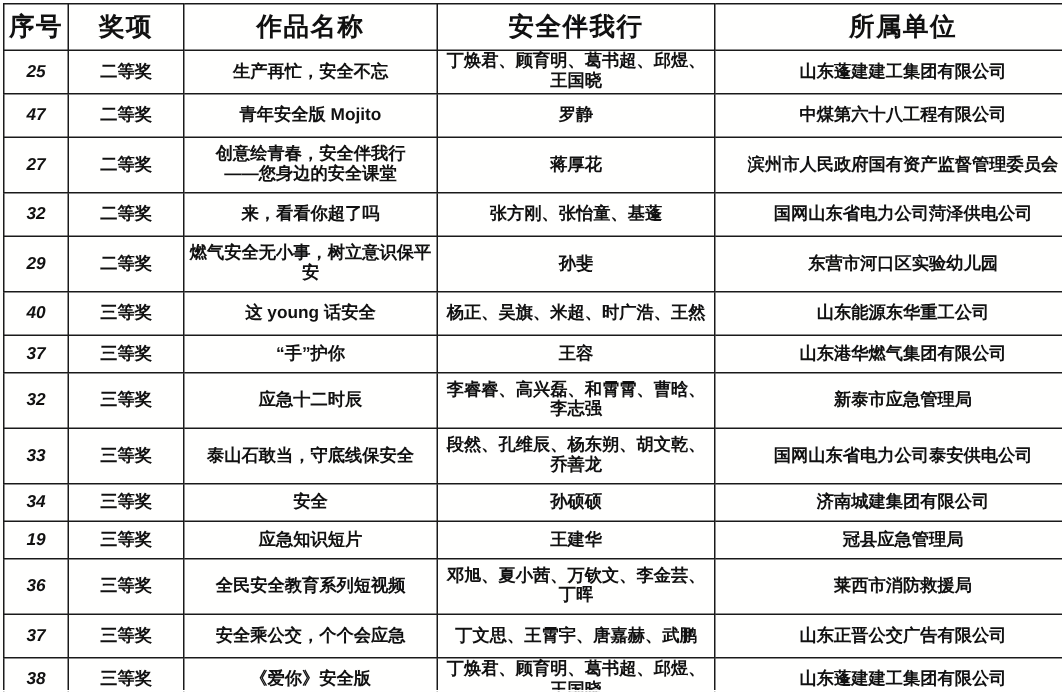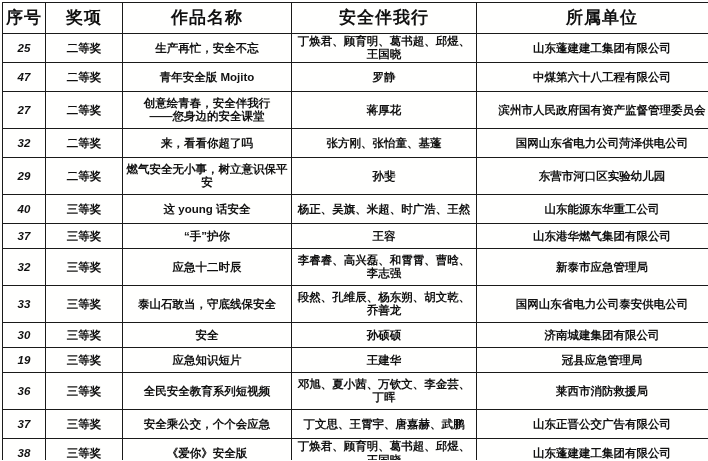--- a/index.html
+++ b/index.html
@@ -170,21 +170,21 @@
         <td class="c-idx">33</td>
         <td class="c-award">三等奖</td>
         <td class="c-title">泰山石敢当，守底线保安全</td>
         <td class="c-author">
             <span class="cellwrap">段然、孔维辰、杨东朔、胡文乾、乔善龙</span>
           </td>
         <td class="c-unit">国网山东省电力公司泰安供电公司</td>
       </tr>
 
       <tr class="r-short">
-        <td class="c-idx">30</td>
+        <td class="c-idx">34</td>
         <td class="c-award">三等奖</td>
         <td class="c-title">安全</td>
         <td class="c-author">孙硕硕</td>
         <td class="c-unit">济南城建集团有限公司</td>
       </tr>
 
       <tr class="r-short">
         <td class="c-idx">19</td>
         <td class="c-award">三等奖</td>
         <td class="c-title">应急知识短片</td>

